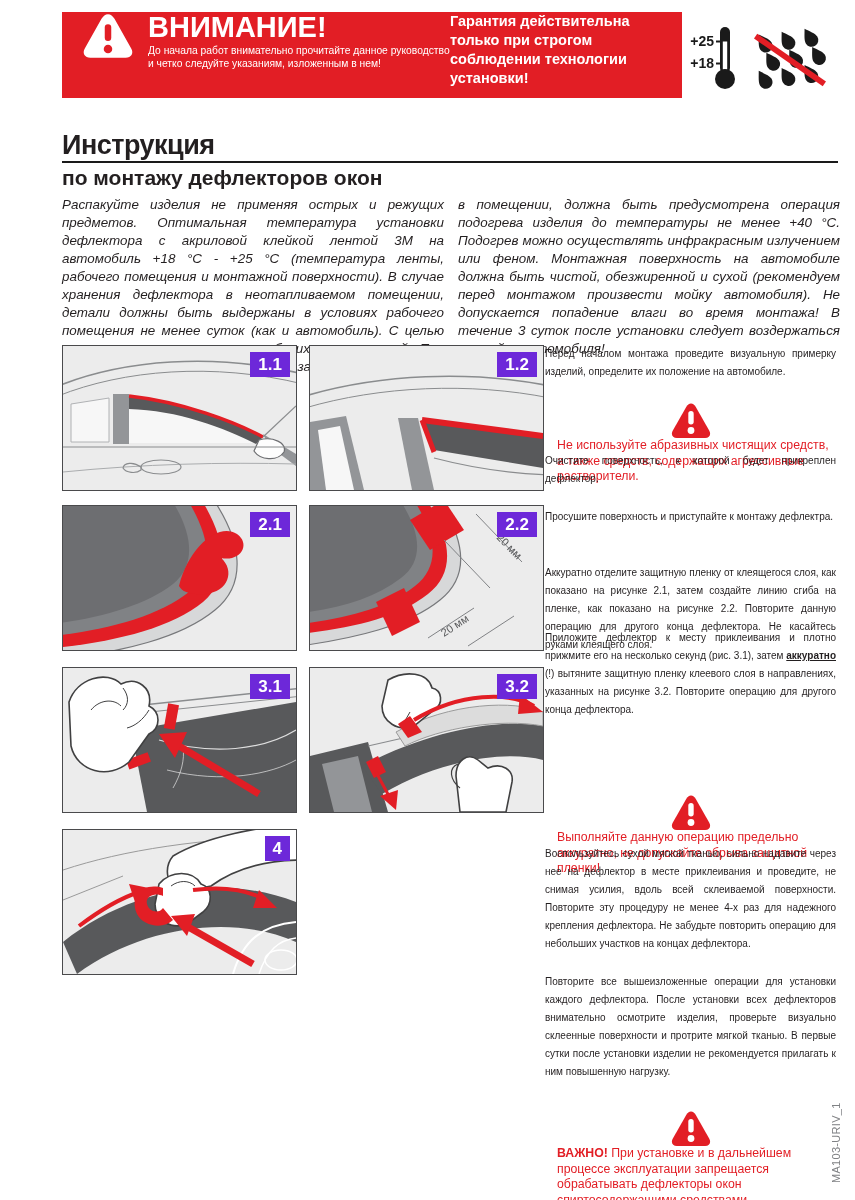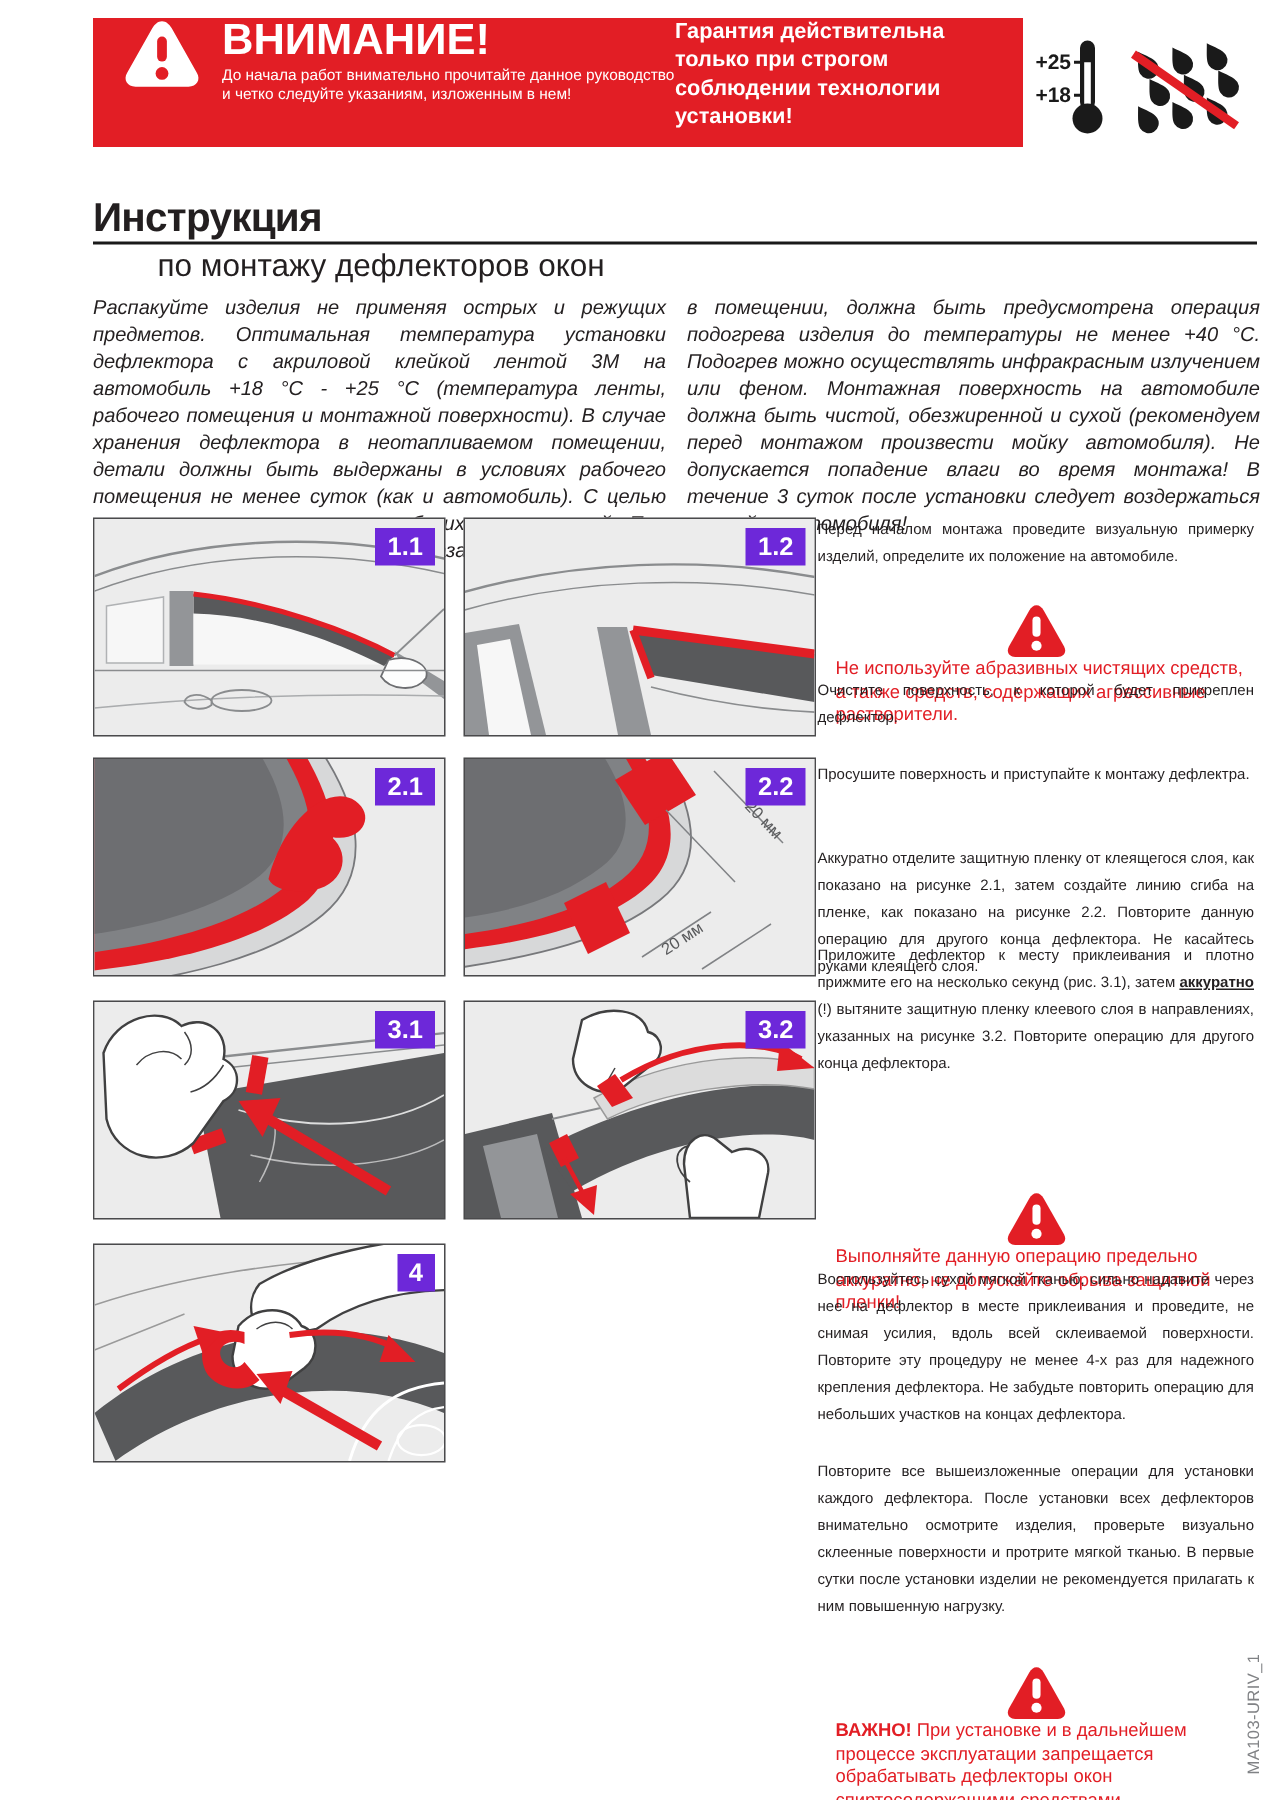--- a/index.html
+++ b/index.html
@@ -14,21 +14,21 @@
   .banner-title{color:#fff;font-weight:700;font-size:29px;line-height:30px;}
   .banner-sub{color:#fff;font-size:10.3px;line-height:12.5px;margin-top:3px;}
   .banner-guarantee{margin-left:auto;width:232px;color:#fff;
           font-weight:600;font-size:14.5px;line-height:19px;}
   .temp-icon{position:absolute;left:686px;top:24px;}
   .rain-icon{position:absolute;left:748px;top:28px;}
 
   
   .h1{position:absolute;left:62px;top:112px;font-size:27px;font-weight:700;letter-spacing:-0.5px;}
   .title-rule{position:absolute;left:62px;top:161px;width:776px;border-top:2.2px solid #1a1a1a;}
-  .h2{position:absolute;left:62px;top:166px;font-size:21px;font-weight:400;margin-left:43px;}
+  .h2{position:absolute;left:62px;top:166px;font-size:21px;font-weight:700;}
 
   
   .intro{position:absolute;left:62px;top:196px;width:778px;display:flex;gap:14px;}
   .intro p{margin:0;width:382px;font-style:italic;font-size:13.4px;line-height:18px;text-align:justify;}
   .intro p.last-just{text-align-last:justify;}
 
   
   .panel{position:absolute;width:233px;height:144px;background:#ececec;
          border:1.6px solid #4a4a4c;box-sizing:content-box;}
   .panel svg{display:block;width:233px;height:144px;}

